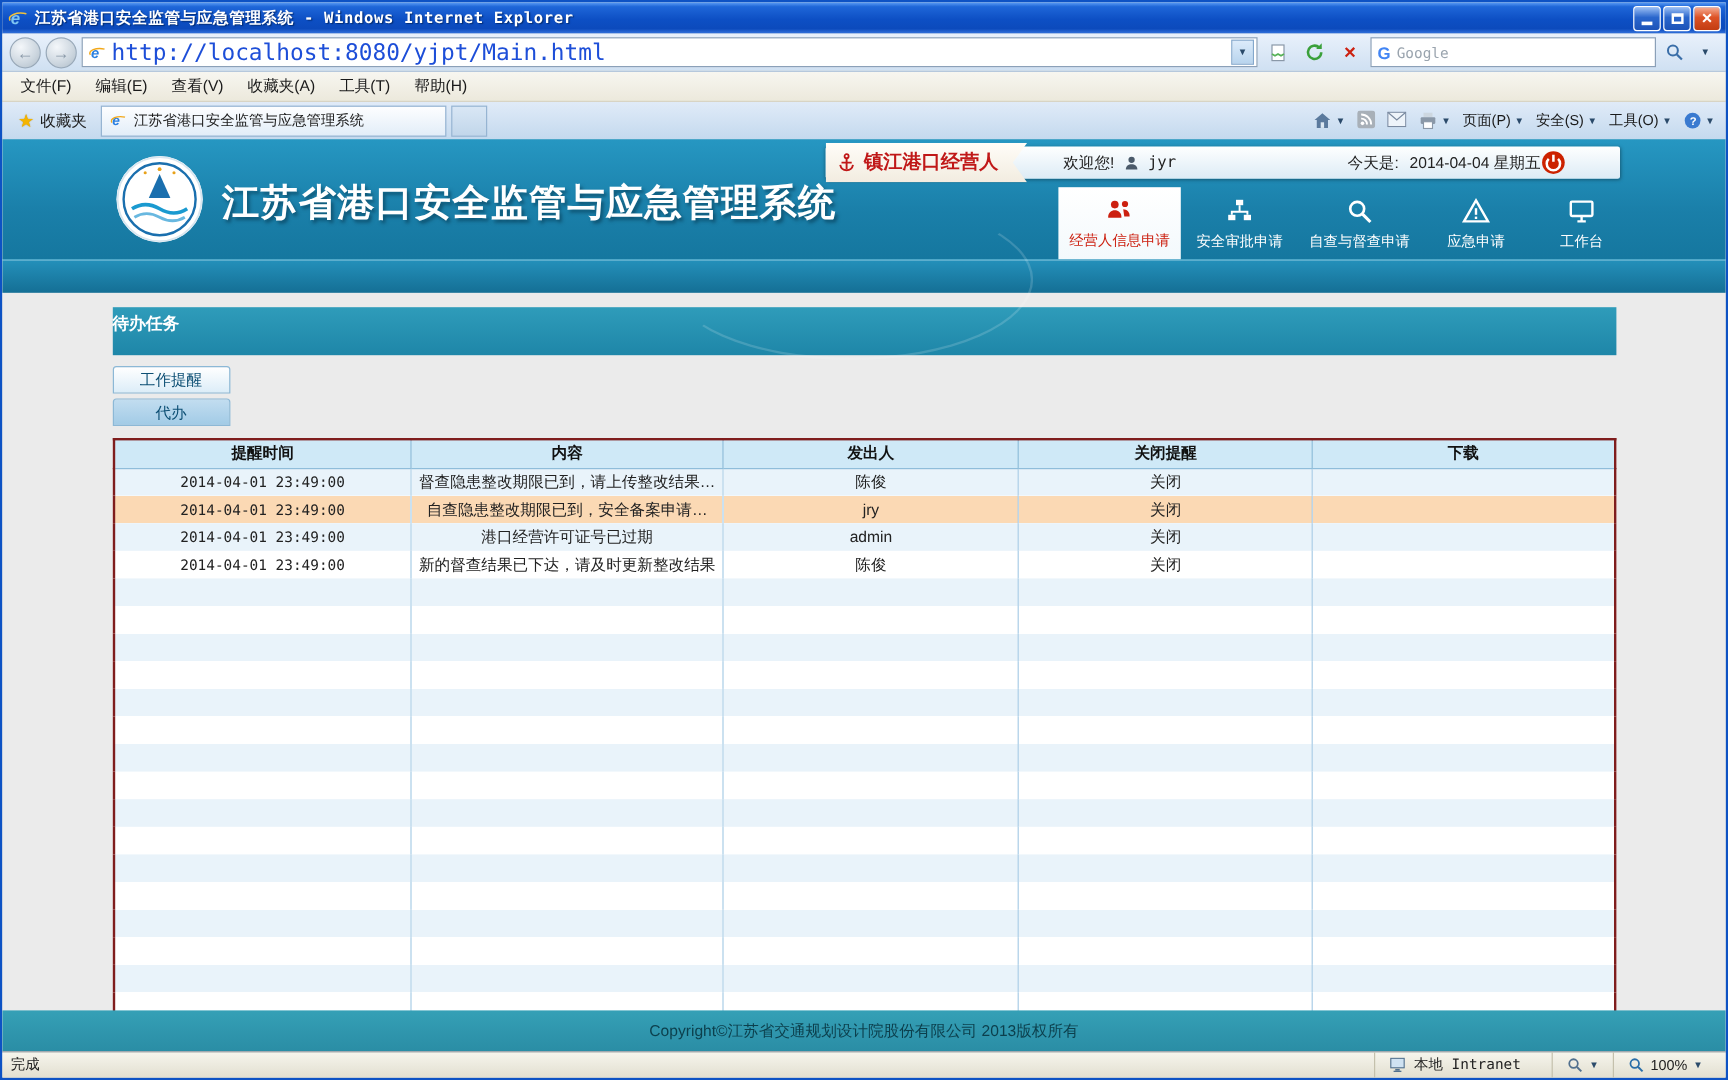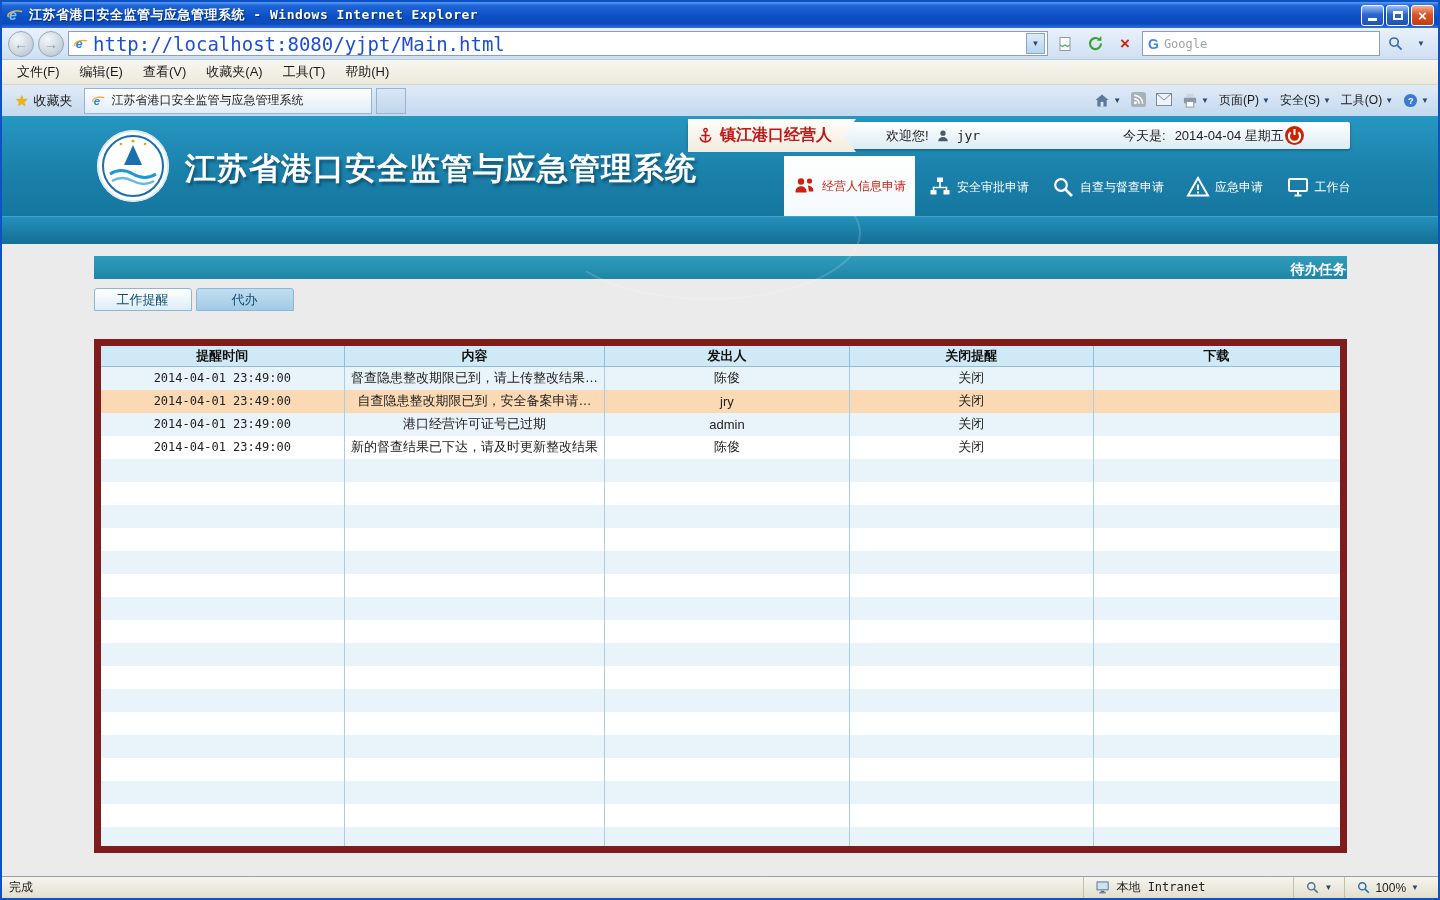--- a/index.html
+++ b/index.html
@@ -56,51 +56,51 @@
 
   .welcome-strip { position:absolute; left:686px; top:6px; width:662px; height:27px; background:linear-gradient(#feffff,#dcebf5); border-radius:2px; box-shadow:0 1px 3px rgba(0,0,0,.35); font-size:13px; color:#222; }
   .ribbon { position:absolute; left:0; top:-3px; height:33px; display:flex; align-items:center; gap:6px; background:linear-gradient(#fffdf8,#f2ece0); box-shadow:1px 2px 3px rgba(0,0,0,.35); padding:0 24px 0 9px; color:#c01818; font-weight:bold; font-size:16px; clip-path:polygon(0 0,100% 0,calc(100% - 12px) 50%,100% 100%,0 100%); white-space:nowrap; }
   .welcome-group { position:absolute; left:198px; top:0; height:27px; display:flex; align-items:center; gap:7px; }
   .username { font-family:"DejaVu Sans Mono","Liberation Mono",monospace; font-size:13px; }
   .date-group { position:absolute; left:435px; top:0; height:27px; display:flex; align-items:center; gap:9px; }
   .date-value { font-size:13px; }
   .power { position:absolute; left:596px; top:3px; cursor:pointer; }
 
   .nav { position:absolute; right:78px; bottom:0; display:flex; align-items:flex-end; gap:4px; }
-  .nav-item { height:58px; min-width:84px; padding:0 9px; display:flex; flex-direction:row; align-items:center; justify-content:center; gap:5px; color:#fff; cursor:pointer; }
+  .nav-item { height:58px; min-width:84px; padding:0 9px; display:flex; flex-direction:column; align-items:center; justify-content:center; gap:5px; color:#fff; cursor:pointer; }
   .nav-item.active { background:linear-gradient(#ffffff,#f3f9fc); color:#cc2010; height:60px; }
   .nav-icon svg { width:24px; height:24px; display:block; }
   .nav-label { font-size:12px; white-space:nowrap; }
 
   .sub-strip { flex:0 0 28px; background:linear-gradient(180deg,#2490ba,#146f95); border-top:1px solid #3aa6cc; }
 
   .content { flex:1 1 auto; min-height:0; padding-top:12px; }
   .panel { width:1253px; margin:0 auto; }
-  .panel-header { height:23px; background:linear-gradient(#2f9cba,#1e86a8); color:#fff; font-size:14px; font-weight:bold; line-height:27px; padding-left:14px;text-align:right; }
-  .ptabs { margin-top:9px; display:flex; gap:4px; }
+  .panel-header { height:40px; background:linear-gradient(#2f9cba,#1e86a8); color:#fff; font-size:14px; font-weight:bold; line-height:27px; padding-left:0; }
+  .ptabs { margin-top:9px; display:flex; gap:4px;flex-direction:column; }
   .tab-btn { width:98px; height:23px; text-align:center; line-height:22px; font-size:13px; color:#0d4f74; border:1px solid #8cb8d6; background:linear-gradient(#c2ddf0,#a2cbe6); border-radius:3px 3px 0 0; cursor:pointer; }
   .tab-btn.active { background:linear-gradient(#ffffff,#dcedf8); }
 
-  .todo-table { margin-top:28px; width:1253px; border-collapse:collapse; background:#fff; border:7px solid #7f1d1d; }
+  .todo-table { margin-top:10px; width:1253px; border-collapse:collapse; background:#fff; border:2px solid #7f1d1d; }
   .todo-table th { height:24px; background:#cfe9f7; border:1px solid #8fbdda; font-size:13px; font-weight:bold; color:#111; }
   .todo-table td { height:23px; border-left:1px solid #aacde6; border-right:1px solid #aacde6; font-size:13px; color:#222; padding:0 6px; overflow:hidden; white-space:nowrap; }
   .todo-table tbody tr:nth-child(odd) td { background:#e9f3fa; }
   .todo-table tbody tr:nth-child(even) td { background:#fff; }
   .todo-table tbody tr.hl td { background:#fbd9b4; }
   td.c0 { text-align:center; font-family:"DejaVu Sans Mono","Liberation Mono",monospace; font-size:12px; }
   td.c1 { text-align:center; }
   td.c2,td.c3,td.c4 { text-align:center; }
 
   .page-footer { flex:0 0 34px; background:linear-gradient(#35a0b6,#2a8da5); display:flex; align-items:center; justify-content:center; font-size:13px; color:#0c3f4c; }
 
   
   .statusbar { flex:0 0 22px; background:linear-gradient(#f6f5ed,#e2dfd0); border-top:1px solid #9aa0a8; display:flex; align-items:center; font-size:12px; color:#222; padding:0 7px; }
   .status-left { flex:1; }
   .sb-sec { display:flex; align-items:center; gap:5px; border-left:1px solid #c4c0ac; height:100%; padding:0 12px; }
-  .sb-zone { padding-right:88px; }
+  .sb-zone { padding-right:26px; }
 </style>
 </head>
 <body>
 
 <div class="window">
 
   <div class="titlebar">
     <span class="ie-ico">
       <svg width="16" height="16" viewBox="0 0 16 16">
           <text x="2" y="13" font-size="14" font-style="italic" font-weight="bold" fill="#7ec5f2">e</text>
@@ -516,20 +516,23 @@
                 <td class="c1"></td>
                 <td class="c2"></td>
                 <td class="c3"></td>
                 <td class="c4"></td>
               </tr>
             </tbody>
         </table>
       </div>
     </div>
 
+    <div class="page-footer">
+      <span>Copyright©江苏省交通规划设计院股份有限公司 2013版权所有</span>
+    </div>
   </div>
 
   <div class="statusbar">
     <span class="status-left">完成</span>
     <span class="sb-sec sb-zone">
       <svg width="15" height="13" viewBox="0 0 16 14">
           <rect x="1" y="1" width="12" height="8.5" fill="#cfe2f2" stroke="#51708e"></rect>
           <rect x="5" y="10.5" width="4" height="1.6" fill="#51708e"></rect>
           <rect x="3.5" y="12.1" width="7" height="1.2" fill="#51708e"></rect>
         </svg>

